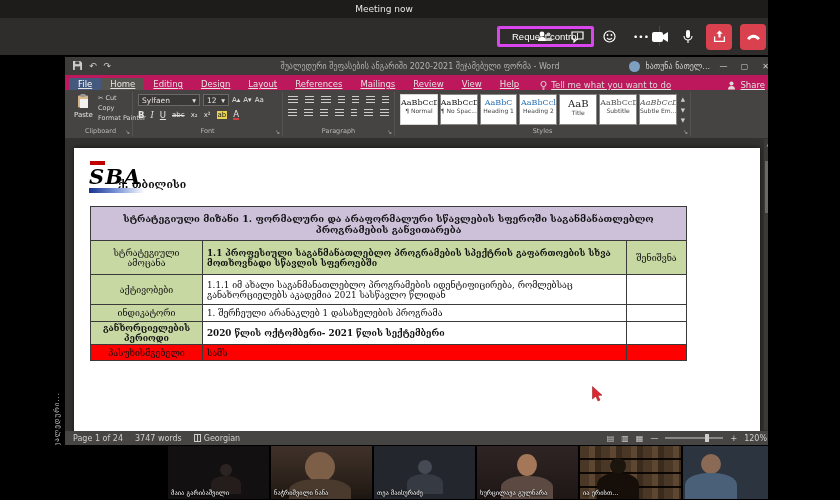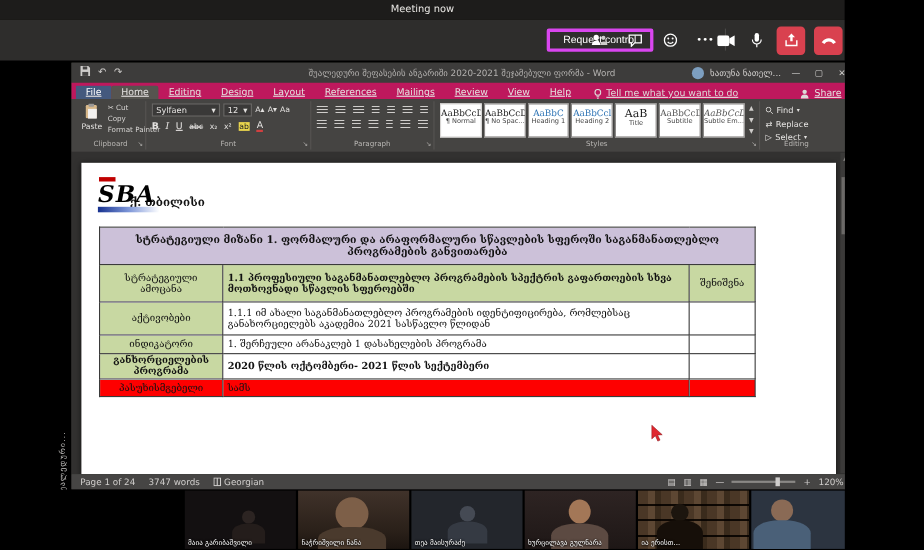--- a/index.html
+++ b/index.html
@@ -376,42 +376,20 @@
           <div class="style-arrows">
             <span>▲</span>
             <span>▼</span>
             <span>▼</span>
           </div>
         </div>
         <div class="rg-label">Styles</div>
         <div class="rg-launcher">↘</div>
       </div>
 
-      <div class="rgroup" style="width:66px;border-right:none">
-        <div class="edit-col">
-          <span class="edit-item">
-            <svg width="7" height="7" viewBox="0 0 8 8">
-                <circle cx="3" cy="3" r="2.4" fill="none" stroke="#d5d3d1"></circle>
-                <line x1="5" y1="5" x2="7.5" y2="7.5" stroke="#d5d3d1"></line>
-              </svg>
-            <span>Find</span>
-            <span style="font-size:5.5px">▾</span>
-          </span>
-          <span class="edit-item">
-            <span>⇄</span>
-            <span>Replace</span>
-          </span>
-          <span class="edit-item">
-            <span>▷</span>
-            <span>Select</span>
-            <span style="font-size:5.5px">▾</span>
-          </span>
-        </div>
-        <div class="rg-label">Editing</div>
-      </div>
     </div>
 
     <div class="doc-area">
       <div class="page">
         <div class="logo">
           <div class="logo-red"></div>
           <div class="logo-text">SBA</div>
           <div class="logo-bar"></div>
         </div>
         <div class="doc-city">ქ. თბილისი</div>
@@ -435,21 +413,21 @@
             <td class="c-label" style="background: rgb(200, 216, 162);">აქტივობები</td>
             <td>1.1.1 იმ ახალი საგანმანათლებლო პროგრამების იდენტიფიცირება, რომლებსაც განახორციელებს აკადემია 2021 სასწავლო წლიდან</td>
             <td></td>
           </tr>
           <tr style="height:17px">
             <td class="c-label" style="background: rgb(200, 216, 162);">ინდიკატორი</td>
             <td>1. შერჩეული არანაკლებ 1 დასახელების პროგრამა</td>
             <td></td>
           </tr>
           <tr style="height:19px">
-            <td class="c-label c-bold" style="background: rgb(200, 216, 162);">განხორციელების პროგრამა</td>
+            <td class="c-label c-bold" style="background: rgb(200, 216, 162);">განხორციელების პერიოდი</td>
             <td class="c-bold">2020 წლის ოქტომბერი- 2021 წლის სექტემბერი</td>
             <td></td>
           </tr>
           <tr style="height: 16px; background: rgb(254, 0, 0);">
             <td class="c-label">პასუხისმგებელი</td>
             <td>სამს</td>
             <td></td>
           </tr>
           </tbody>
         </table>

